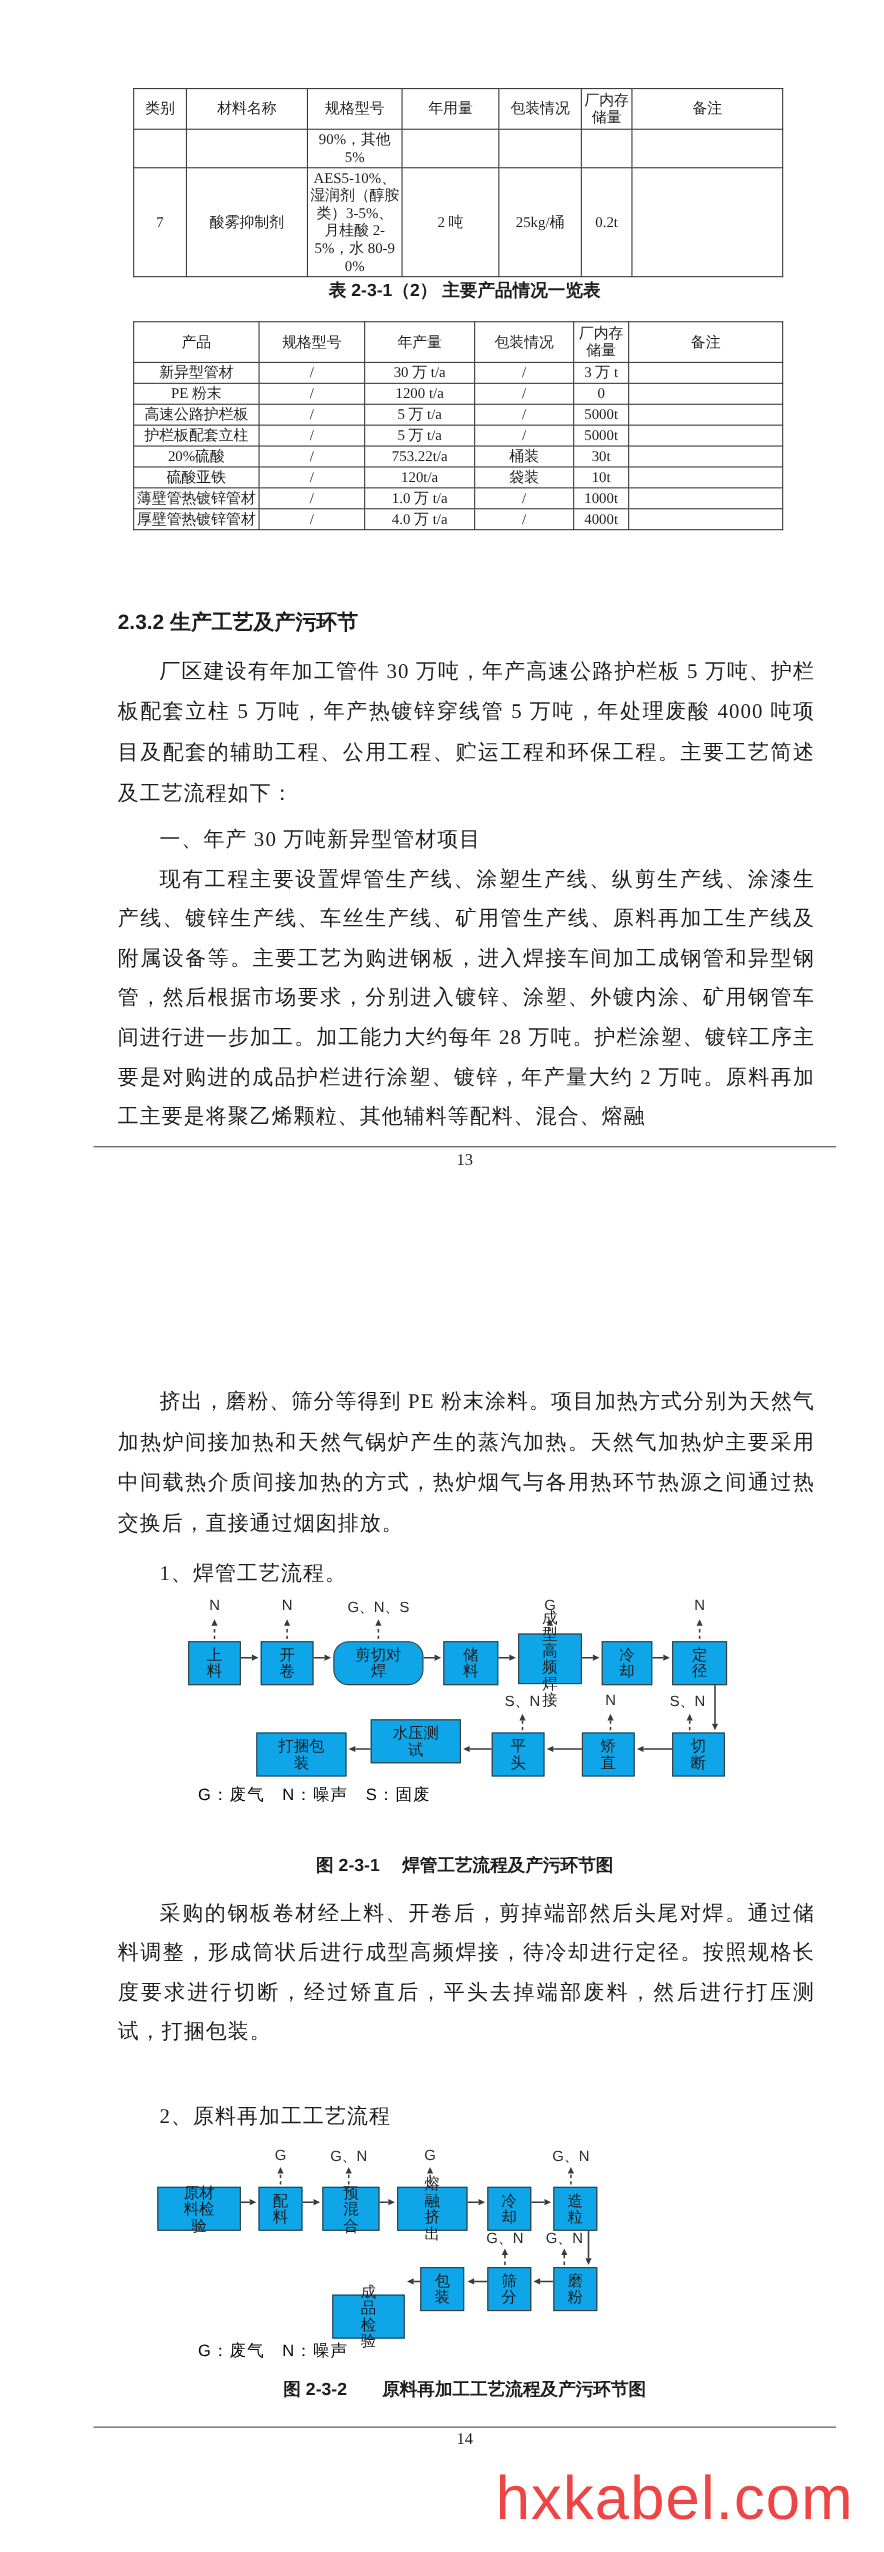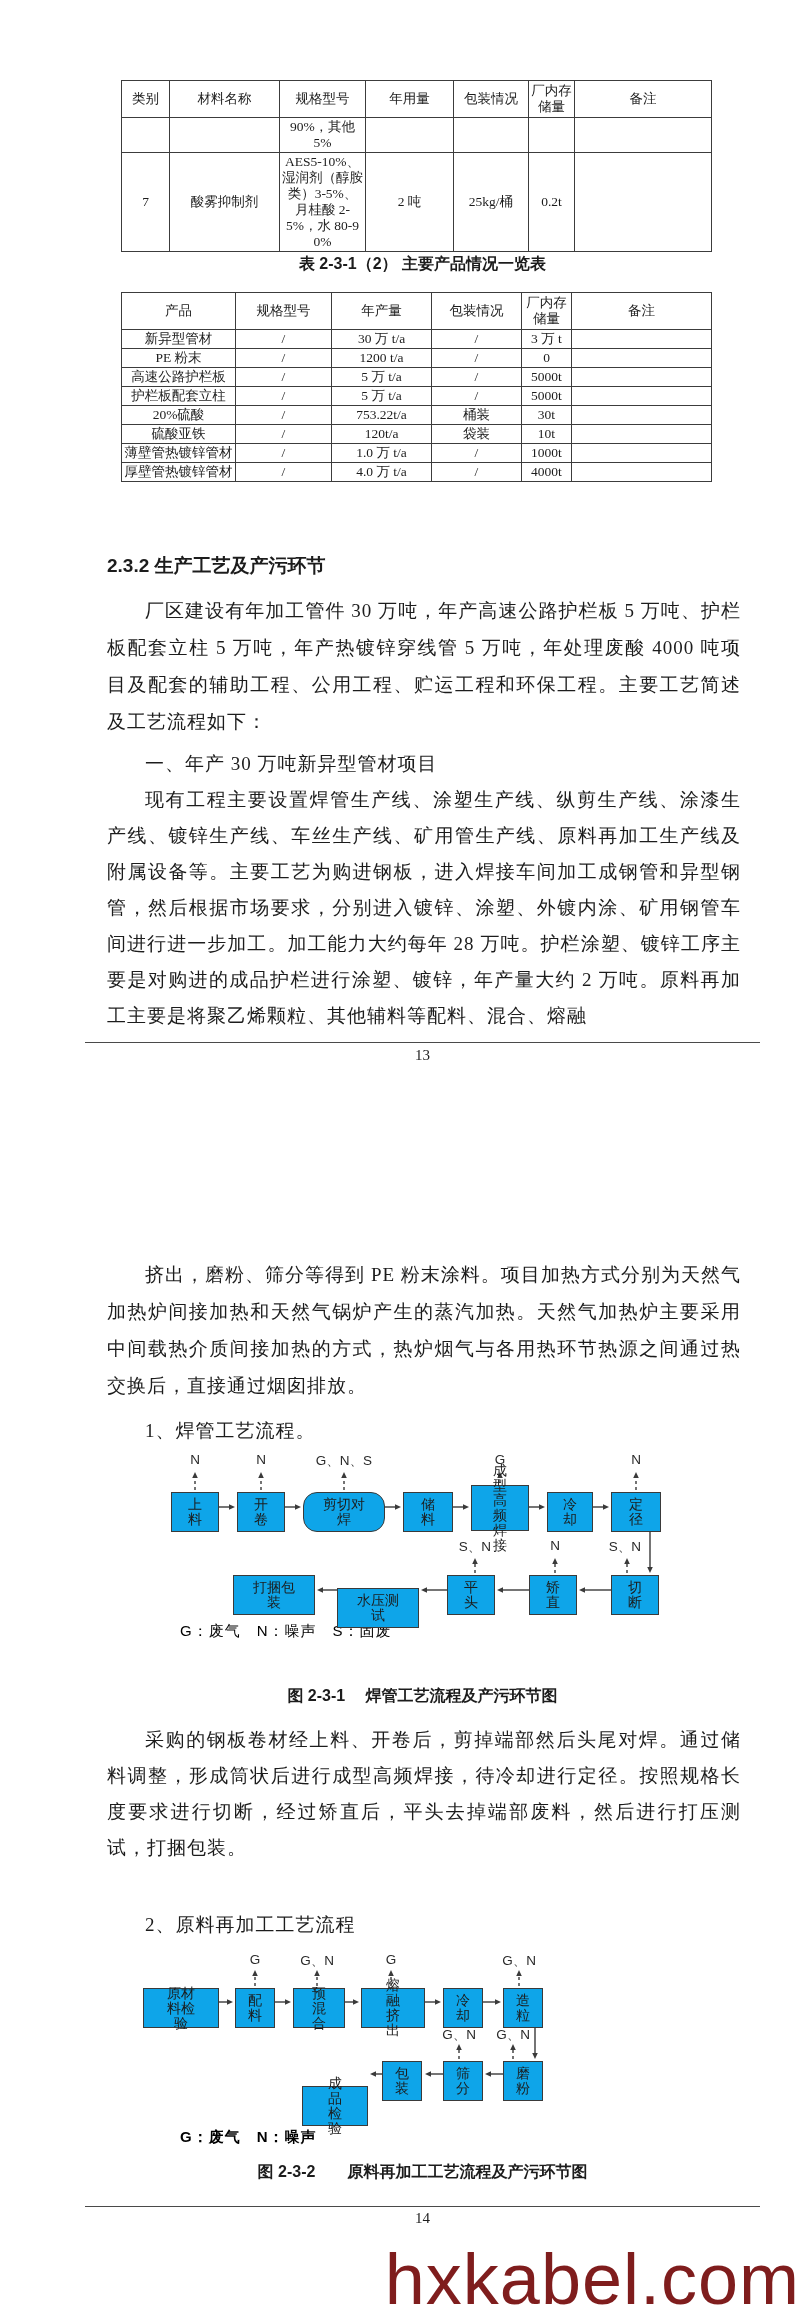--- a/index.html
+++ b/index.html
@@ -54,21 +54,21 @@
   .flow-svg { position:absolute; left:0; top:0; }
   .flow-box { position:absolute; box-sizing:border-box; border:1.5px solid #3a3a3a; background:#0ea5e9;
               display:flex; align-items:center; justify-content:center; text-align:center;
               font-size:14px; line-height:15px; padding:19px;
               font-family:"Liberation Sans","DejaVu Sans",sans-serif; }
   .flow-label { position:absolute; transform:translateX(-50%); white-space:nowrap; font-size:13.5px;
               font-family:"Liberation Sans","DejaVu Sans",sans-serif; color:#2a2a2a; }
   .legend { position:absolute; font-size:15px; font-family:"Liberation Sans","DejaVu Sans",sans-serif;
             color:#000000; letter-spacing:1px; }
 
-  .watermark { right:4px; top:2238px; font-size:72px; color:#7f1d1d;
+  .watermark { right:28px; top:2238px; font-size:56px; color:#ef4444;
                font-family:"Liberation Sans","DejaVu Sans",sans-serif; letter-spacing:1px; }
 </style>
 </head>
 <body>
 
 <div class="page">
 
   <table class="abs doc-table" id="table1">
       <colgroup>
         <col style="width: 48px;">
@@ -255,21 +255,21 @@
       </svg>
     <div class="legend" style="left:95px; top:176px;">G：废气　N：噪声　S：固废</div>
   <div class="flow-box" style="left: 86px; top: 46px; width: 48px; height: 30px;">上料</div>
       <div class="flow-box" style="left: 152px; top: 46px; width: 48px; height: 30px;">开卷</div>
       <div class="flow-box" style="left: 218px; top: 46px; width: 82px; height: 30px; border-radius: 14px;">剪切对焊</div>
       <div class="flow-box" style="left: 318px; top: 46px; width: 50px; height: 30px;">储料</div>
       <div class="flow-box" style="left: 386px; top: 39px; width: 58px; height: 46px;">成型高频焊接</div>
       <div class="flow-box" style="left: 462px; top: 46px; width: 46px; height: 30px;">冷却</div>
       <div class="flow-box" style="left: 526px; top: 46px; width: 50px; height: 30px;">定径</div>
       <div class="flow-box" style="left: 148px; top: 129px; width: 82px; height: 30px;">打捆包装</div>
-      <div class="flow-box" style="left: 252px; top: 142px; width: 82px; height: 30px;">水压测试</div>
+      <div class="flow-box" style="left: 252px; top: 117px; width: 82px; height: 30px;">水压测试</div>
       <div class="flow-box" style="left: 362px; top: 129px; width: 48px; height: 30px;">平头</div>
       <div class="flow-box" style="left: 444px; top: 129px; width: 48px; height: 30px;">矫直</div>
       <div class="flow-box" style="left: 526px; top: 129px; width: 48px; height: 30px;">切断</div>
       <div class="flow-label" style="left: 110px; top: 6px;">N</div>
       <div class="flow-label" style="left: 176px; top: 6px;">N</div>
       <div class="flow-label" style="left: 259px; top: 6px;">G、N、S</div>
       <div class="flow-label" style="left: 415px; top: 6px;">G</div>
       <div class="flow-label" style="left: 551px; top: 6px;">N</div>
       <div class="flow-label" style="left: 390px; top: 92px;">S、N</div>
       <div class="flow-label" style="left: 470px; top: 92px;">N</div>
@@ -306,21 +306,21 @@
         <polygon points="232,22 234.8,28 229.2,28" fill="#3a3a3a"></polygon>
         <line x1="306" y1="38" x2="306" y2="28" stroke="#3a3a3a" stroke-width="1.4" stroke-dasharray="3,3"></line>
         <polygon points="306,22 308.8,28 303.2,28" fill="#3a3a3a"></polygon>
         <line x1="434" y1="38" x2="434" y2="28" stroke="#3a3a3a" stroke-width="1.4" stroke-dasharray="3,3"></line>
         <polygon points="434,22 436.8,28 431.2,28" fill="#3a3a3a"></polygon>
         <line x1="374" y1="111" x2="374" y2="102" stroke="#3a3a3a" stroke-width="1.4" stroke-dasharray="3,3"></line>
         <polygon points="374,96 376.8,102 371.2,102" fill="#3a3a3a"></polygon>
         <line x1="428" y1="111" x2="428" y2="102" stroke="#3a3a3a" stroke-width="1.4" stroke-dasharray="3,3"></line>
         <polygon points="428,96 430.8,102 425.2,102" fill="#3a3a3a"></polygon>
       </svg>
-    <div class="legend" style="left:95px; top:180px;font-weight:bold;">G：废气　N：噪声</div>
+    <div class="legend" style="left:95px; top:180px;">G：废气　N：噪声</div>
   <div class="flow-box" style="left: 58px; top: 40px; width: 76px; height: 28px;">原材料检验</div>
       <div class="flow-box" style="left: 150px; top: 40px; width: 40px; height: 28px;">配料</div>
       <div class="flow-box" style="left: 208px; top: 40px; width: 52px; height: 28px;">预混合</div>
       <div class="flow-box" style="left: 276px; top: 40px; width: 64px; height: 28px;">熔融挤出</div>
       <div class="flow-box" style="left: 358px; top: 40px; width: 40px; height: 28px;">冷却</div>
       <div class="flow-box" style="left: 418px; top: 40px; width: 40px; height: 28px;">造粒</div>
       <div class="flow-box" style="left: 217px; top: 113px; width: 66px; height: 27px; margin-top: 25px;">成品检验</div>
       <div class="flow-box" style="left: 297px; top: 113px; width: 40px; height: 27px;">包装</div>
       <div class="flow-box" style="left: 358px; top: 113px; width: 40px; height: 27px;">筛分</div>
       <div class="flow-box" style="left: 418px; top: 113px; width: 40px; height: 31px;">磨粉</div>

